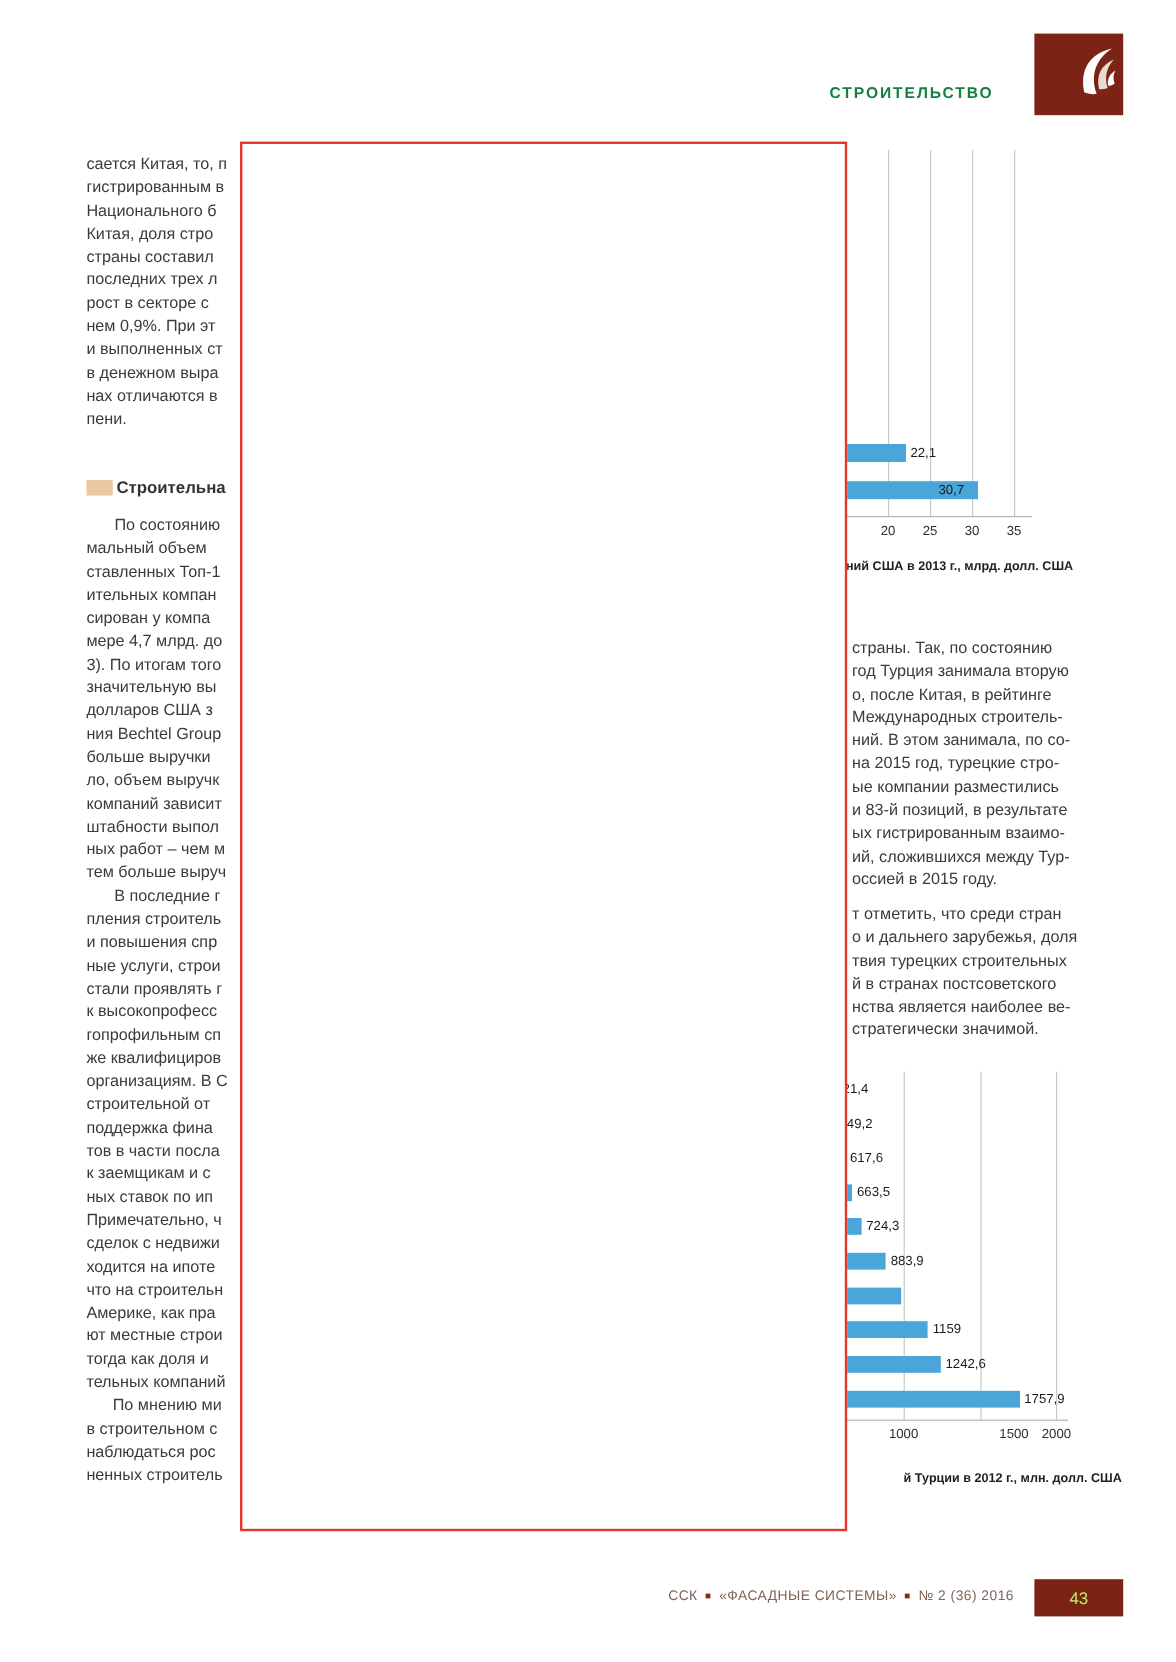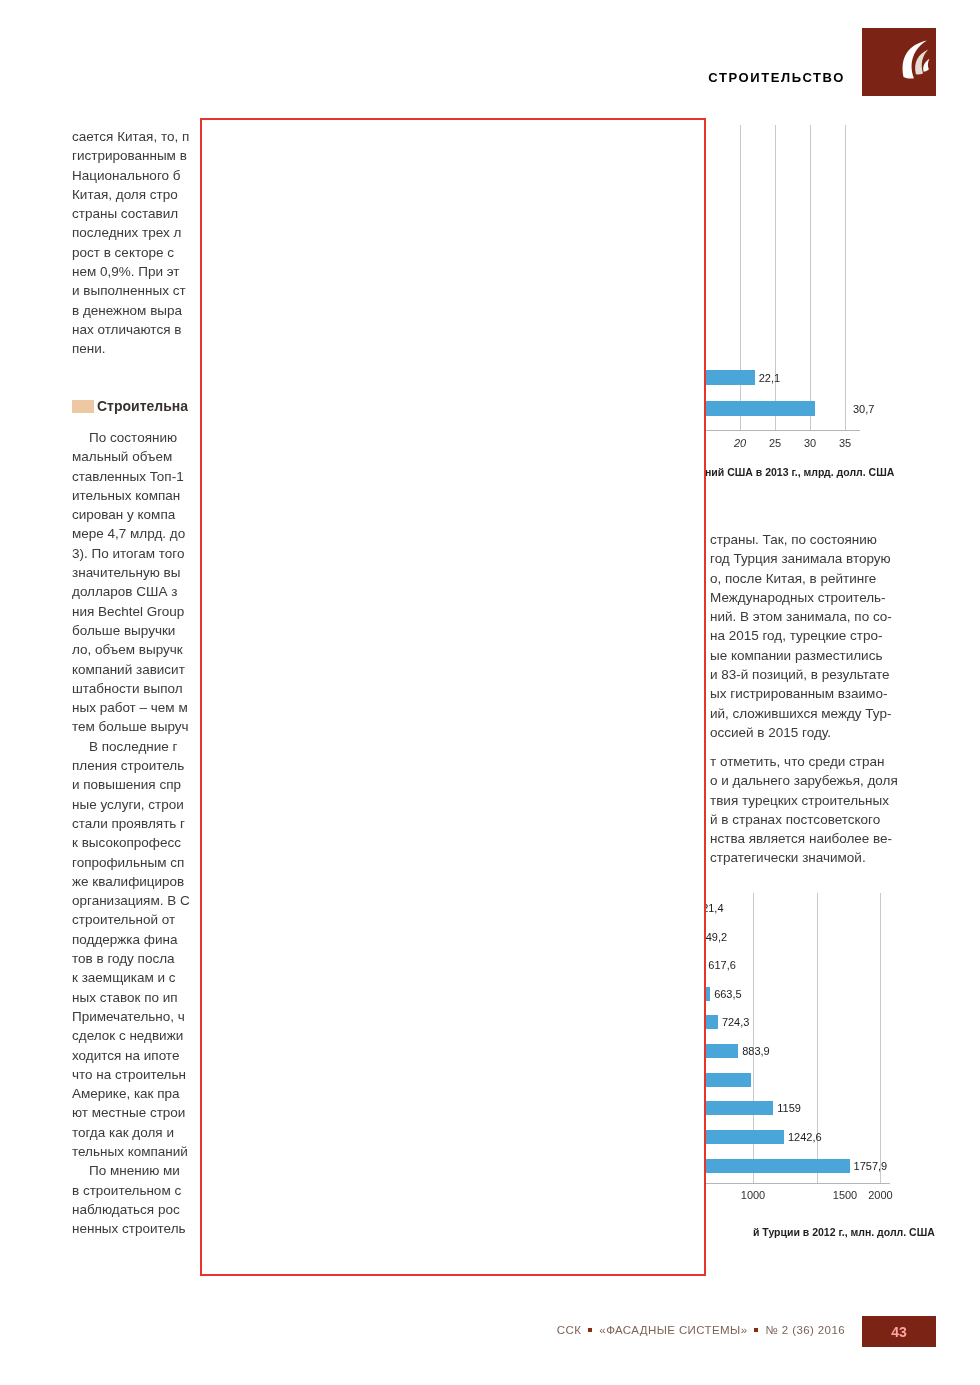--- a/index.html
+++ b/index.html
@@ -3,34 +3,34 @@
 <meta charset="utf-8">
 <style>
   * { margin:0; padding:0; box-sizing:border-box; }
   html,body { background:#ffffff; }
   .page {
     position:relative; width:980px; height:1385px; background:#ffffff;
     font-family:"Liberation Sans", sans-serif; overflow:hidden;
   }
   
   .section-title {
-    position:absolute; top:70px; right:135px;
-    font-size:13px; font-weight:bold; letter-spacing:1.6px; color:#000000;
+    position:absolute; top:70px; right:152px;
+    font-size:13px; font-weight:bold; letter-spacing:1.6px; color:#15803d;
   }
   .logo-box {
     position:absolute; left:862px; top:28px; width:74px; height:68px;
     background:#7b2315; display:flex; align-items:center; justify-content:flex-end;
   }
   
   .col { position:absolute; }
   .text-line {
     height:19.3px; line-height:19.3px; font-size:13.5px; color:#3d3a38;
     white-space:nowrap;
   }
-  .text-line.indent { padding-left:17px; }
+  .text-line.indent { padding-left:17px;text-align:center; }
   #left-para1 { left:72px; top:127px; }
   #left-para2 { left:72px; top:428px; }
   #right-para1 { left:710px; top:530px; }
   #right-para2 { left:710px; top:752px; }
   .heading {
     position:absolute; left:72px; top:397px; display:flex; align-items:center; height:18px;
   }
   .heading .hl { display:inline-block; width:22px; height:13px; background:#ecc9a2; margin-right:3px; }
   .heading .txt { font-size:14px; font-weight:bold; color:#38322e; white-space:nowrap; }
   
@@ -51,21 +51,21 @@
     background:#ffffff; border:2px solid #e6352b; z-index:20;
   }
   
   .footer {
     position:absolute; top:1324px; right:135px; display:flex; align-items:center;
     font-size:11.5px; color:#7d6457; letter-spacing:0.4px;
   }
   .footer .sq { display:inline-block; width:4px; height:4px; background:#8a2c12; margin:0 7px; }
   .page-num {
     position:absolute; left:862px; top:1316px; width:74px; height:31px;
-    background:#7b2315; color:#fca5a5; font-weight:bold; font-size:14px;
+    background:#7b2315; color:#bef264; font-weight:normal; font-size:14px;
     display:flex; align-items:center; justify-content:center;
   }
 </style>
 </head>
 <body>
 
 <div class="page">
 
   <div class="section-title">СТРОИТЕЛЬСТВО</div>
 
@@ -120,21 +120,21 @@
       <div class="text-line">пления строитель</div>
       <div class="text-line">и повышения спр</div>
       <div class="text-line">ные услуги, строи</div>
       <div class="text-line">стали проявлять г</div>
       <div class="text-line">к высокопрофесс</div>
       <div class="text-line">гопрофильным сп</div>
       <div class="text-line">же квалифициров</div>
       <div class="text-line">организациям. В С</div>
       <div class="text-line">строительной от</div>
       <div class="text-line">поддержка фина</div>
-      <div class="text-line">тов в году посла</div>
+      <div class="text-line">тов в части посла</div>
       <div class="text-line">к заемщикам и с</div>
       <div class="text-line">ных ставок по ип</div>
       <div class="text-line">Примечательно, ч</div>
       <div class="text-line">сделок с недвижи</div>
       <div class="text-line">ходится на ипоте</div>
       <div class="text-line">что на строительн</div>
       <div class="text-line">Америке, как пра</div>
       <div class="text-line">ют местные строи</div>
       <div class="text-line">тогда как доля и</div>
       <div class="text-line">тельных компаний</div>
@@ -161,32 +161,32 @@
       <div class="text-line">т отметить, что среди стран</div>
       <div class="text-line">о и дальнего зарубежья, доля</div>
       <div class="text-line">твия турецких строительных</div>
       <div class="text-line">й в странах постсоветского</div>
       <div class="text-line">нства является наиболее ве-</div>
       <div class="text-line">стратегически значимой.</div>
     </div>
 
   <div class="chart-layer" id="chart-top">
       <div class="gridline" style="left: 740px; top: 125px; height: 305px;"></div>
-      <div class="tick-label" style="left: 740px; top: 437px; font-style: italic;">20</div>
+      <div class="tick-label" style="left: 740px; top: 437px;">20</div>
       <div class="gridline" style="left: 775px; top: 125px; height: 305px;"></div>
       <div class="tick-label" style="left: 775px; top: 437px;">25</div>
       <div class="gridline" style="left: 810px; top: 125px; height: 305px;"></div>
       <div class="tick-label" style="left: 810px; top: 437px;">30</div>
       <div class="gridline" style="left: 845px; top: 125px; height: 305px;"></div>
       <div class="tick-label" style="left: 845px; top: 437px;">35</div>
       <div class="axis-line" style="left: 600px; top: 430px; width: 260px;"></div>
       <div class="bar" style="left: 600px; top: 370px; width: 154.7px; height: 15px; background: rgb(74, 165, 216);"></div>
       <div class="bar-label" style="left: 758.7px; top: 377.5px;">22,1</div>
       <div class="bar" style="left: 600px; top: 401px; width: 214.9px; height: 15px; background: rgb(74, 165, 216);"></div>
-      <div class="bar-label" style="left: 853px; top: 408.5px;">30,7</div>
+      <div class="bar-label" style="left: 782px; top: 408.5px;">30,7</div>
     </div>
   <div class="chart-caption" id="caption-top">ний США в 2013 г., млрд. долл. США</div>
 
   <div class="chart-layer" id="chart-bottom">
       <div class="gridline" style="left: 753px; top: 893px; height: 290px;"></div>
       <div class="tick-label" style="left: 753px; top: 1189px;">1000</div>
       <div class="gridline" style="left: 816.7px; top: 893px; height: 290px;"></div>
       <div class="tick-label" style="left: 845px; top: 1189px;">1500</div>
       <div class="gridline" style="left: 880.4px; top: 893px; height: 290px;"></div>
       <div class="tick-label" style="left: 880.4px; top: 1189px;">2000</div>

